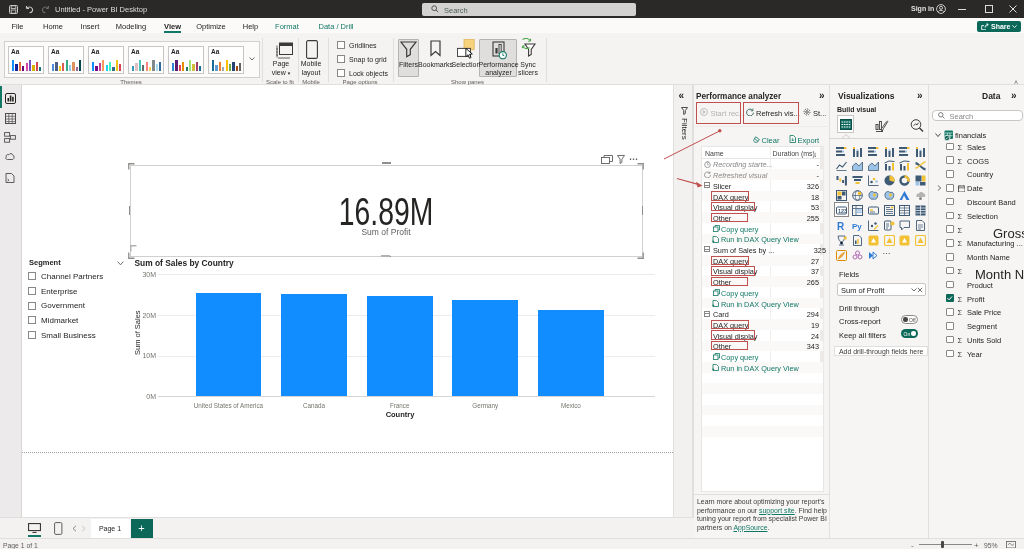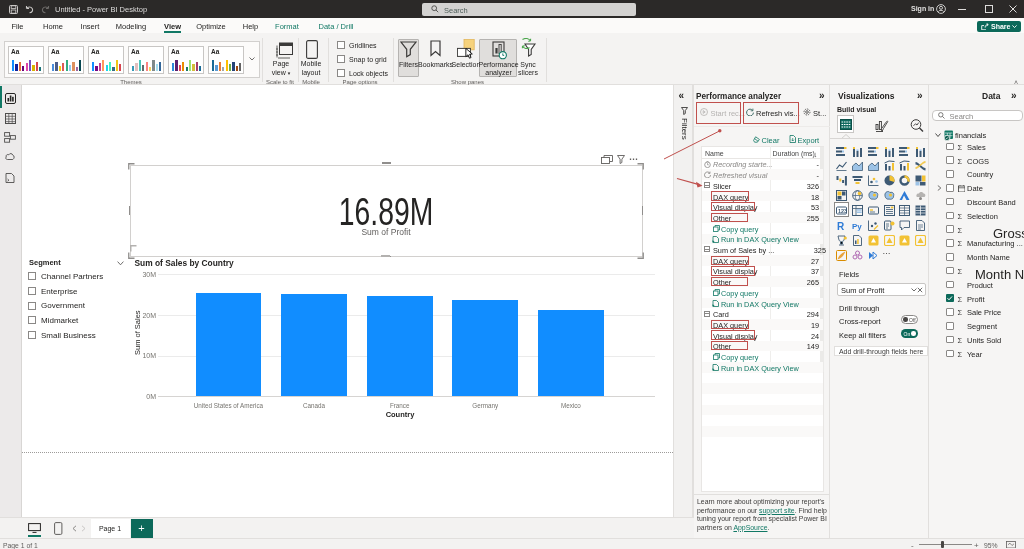--- a/index.html
+++ b/index.html
@@ -412,21 +412,21 @@
 <div class="abs" style="left:11.2px;top:228.09999999999997px;width:3.6px;height:1px;background:#8a8886;"></div>
 <div class="abs" style="left:8px;top:234.1px;width:121px;height:10.7px;background:#faf9f8;"></div>
 <div class="abs" style="left:19px;top:235.9px;font-size:7.3px;color:#252423;white-space:nowrap;">DAX query</div>
 <div class="abs" style="left:125px;top:235.9px;font-size:7.3px;color:#252423;transform:translateX(-100%);">19</div>
 <div class="abs" style="left:17px;top:234.7px;width:38px;height:9.4px;border:1px solid #C0504D;"></div>
 <div class="abs" style="left:19px;top:246.6px;font-size:7.3px;color:#252423;white-space:nowrap;">Visual display</div>
 <div class="abs" style="left:125px;top:246.6px;font-size:7.3px;color:#252423;transform:translateX(-100%);">24</div>
 <div class="abs" style="left:17px;top:245.39999999999998px;width:43.5px;height:9.4px;border:1px solid #C0504D;"></div>
 <div class="abs" style="left:8px;top:255.49999999999997px;width:121px;height:10.7px;background:#faf9f8;"></div>
 <div class="abs" style="left:19px;top:257.29999999999995px;font-size:7.3px;color:#252423;white-space:nowrap;">Other</div>
-<div class="abs" style="left:125px;top:257.29999999999995px;font-size:7.3px;color:#252423;transform:translateX(-100%);">149</div>
+<div class="abs" style="left:125px;top:257.29999999999995px;font-size:7.3px;color:#252423;transform:translateX(-100%);">343</div>
 <div class="abs" style="left:17px;top:256.09999999999997px;width:36.5px;height:9.4px;border:1px solid #C0504D;"></div>
 <div class="abs" style="left:27px;top:268.0px;font-size:7.3px;color:#117865;white-space:nowrap;">Copy query</div>
 <svg class="abs" style="left:19px;top:268.2px" width="7" height="7" viewBox="0 0 7 7">
       <rect x="0.5" y="2" width="4.5" height="4.5" fill="none" stroke="#117865" stroke-width="0.8"></rect>
       <path d="M2 2 L2 0.5 L6.5 0.5 L6.5 5 L5 5" fill="none" stroke="#117865" stroke-width="0.8"></path>
     </svg>
 <div class="abs" style="left:8px;top:276.9px;width:121px;height:10.7px;background:#faf9f8;"></div>
 <div class="abs" style="left:27px;top:278.7px;font-size:7.3px;color:#117865;white-space:nowrap;">Run in DAX Query View</div>
 <svg class="abs" style="left:18px;top:278.9px" width="7" height="7" viewBox="0 0 7 7">
       <path d="M1 0.5 L4.5 0.5 L6.5 2.5 L6.5 6.5 L1 6.5 Z" fill="none" stroke="#117865" stroke-width="0.8"></path>

